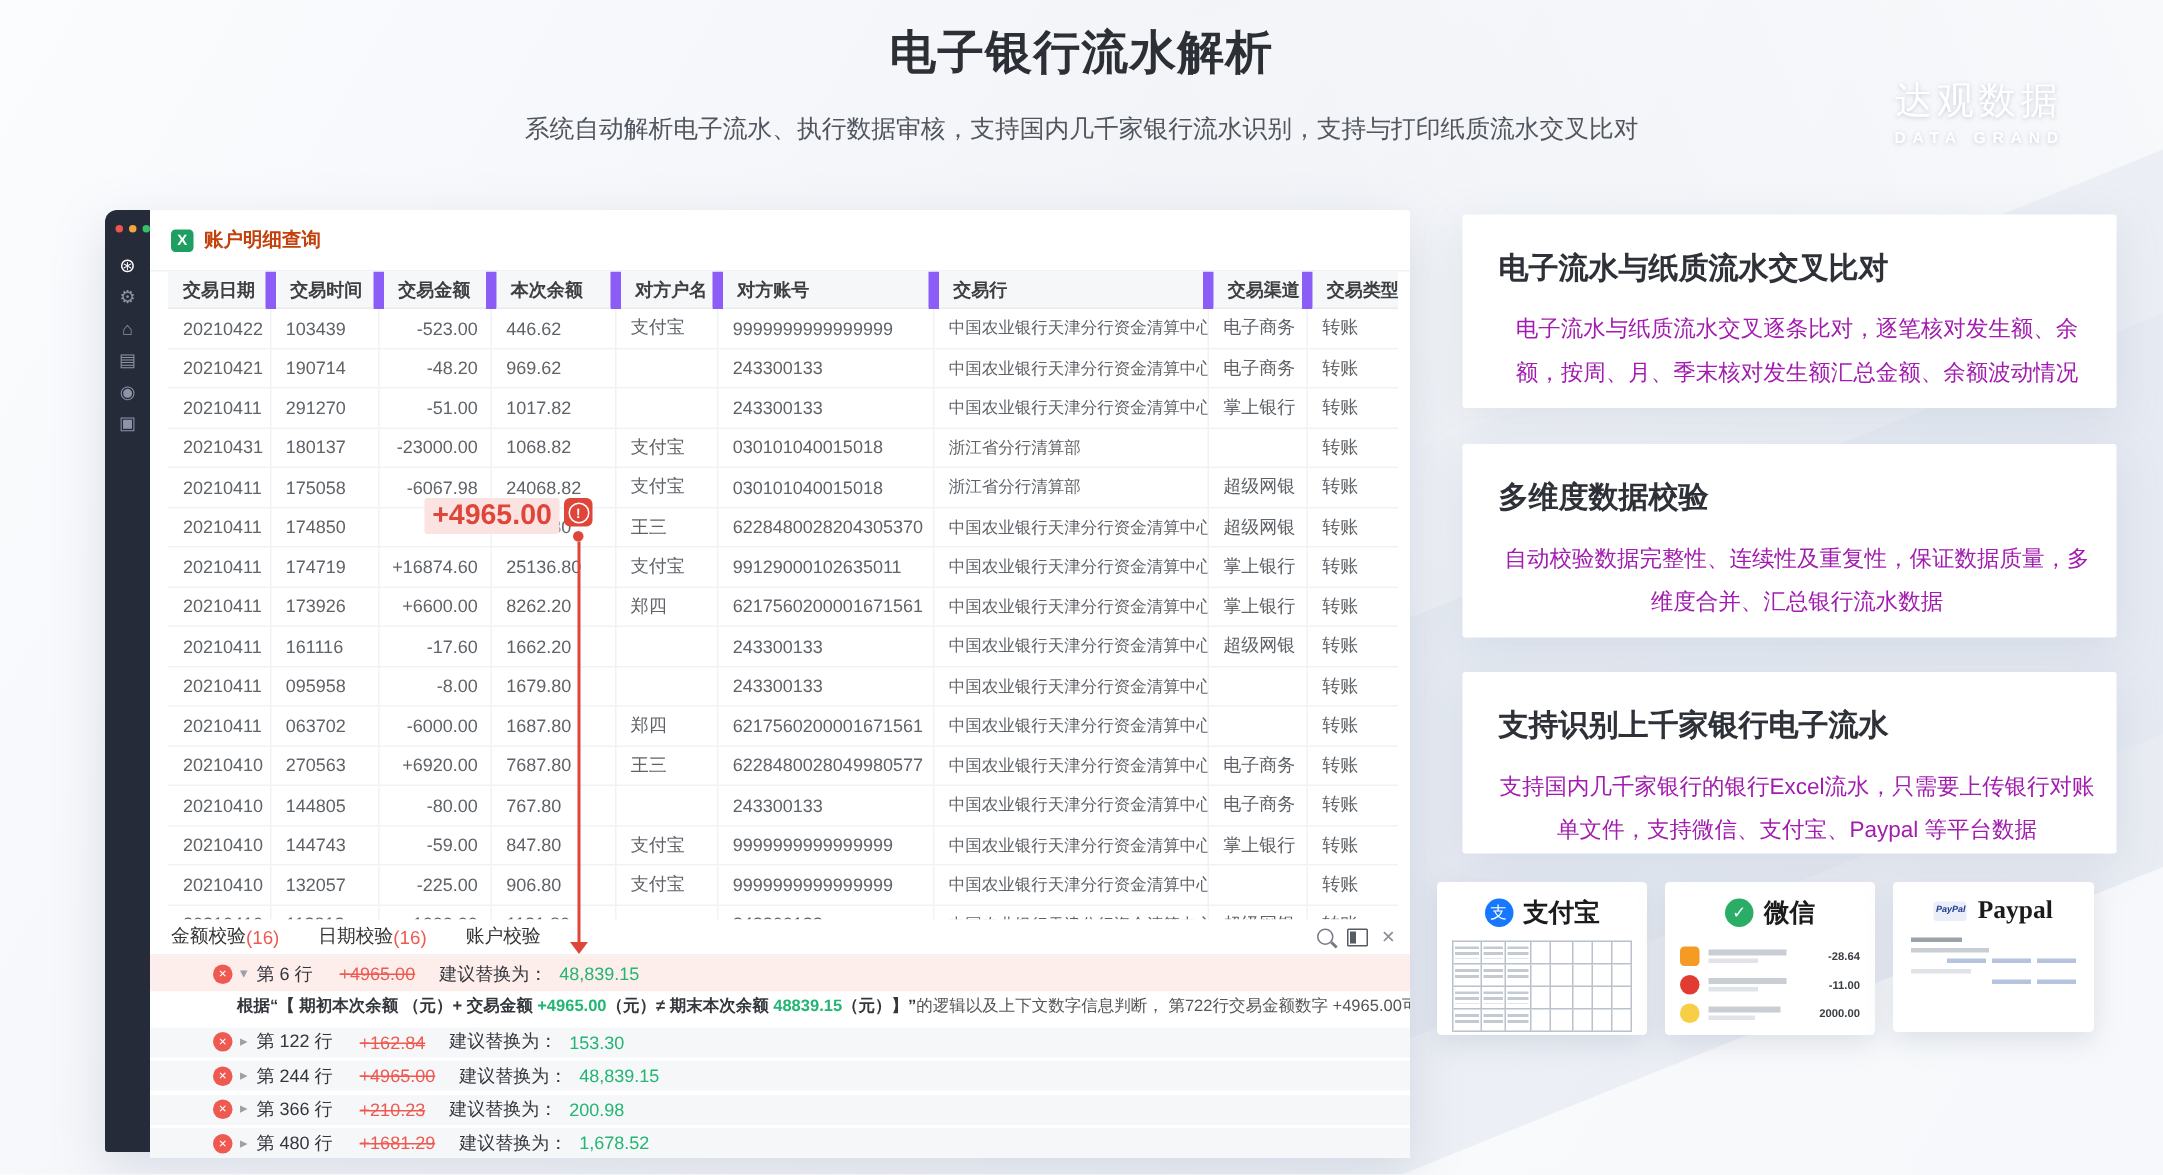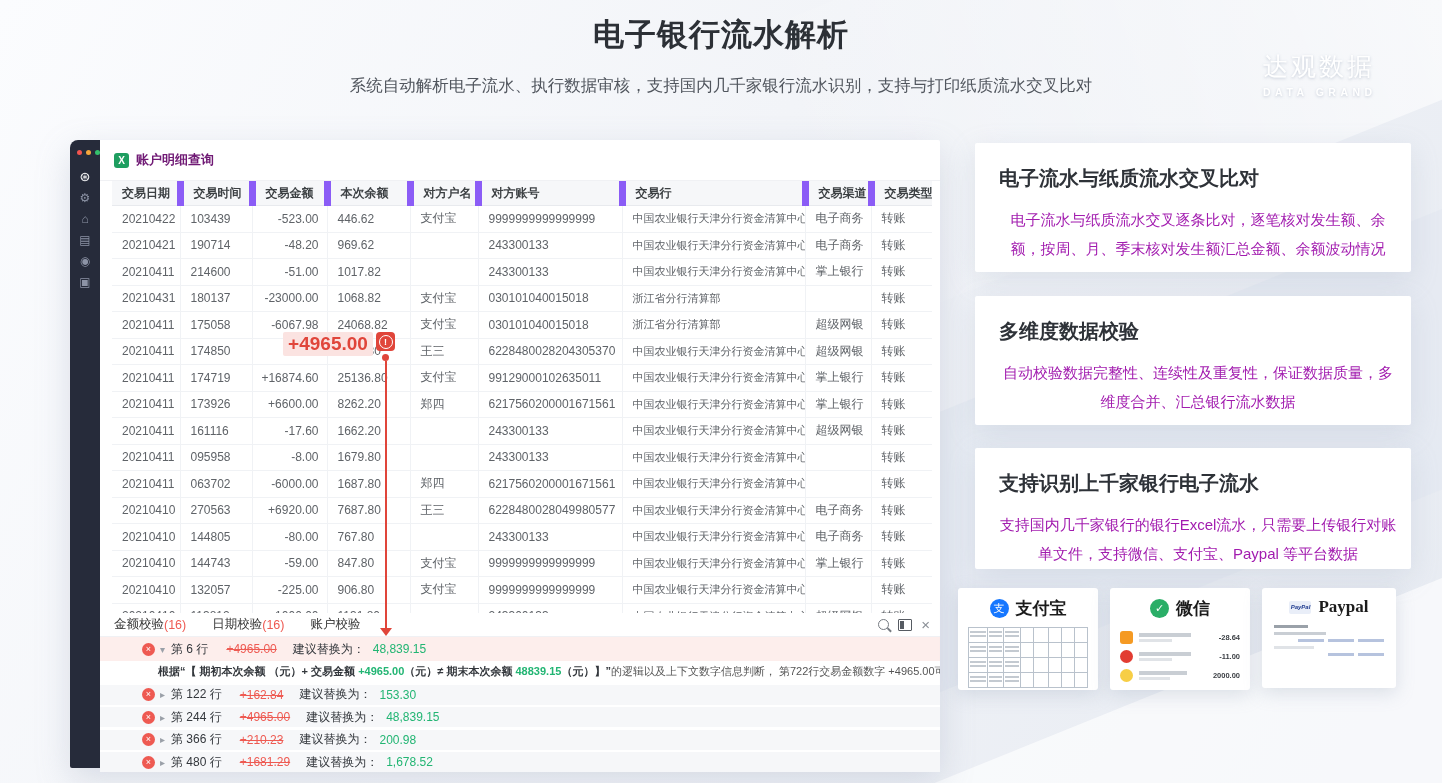--- a/index.html
+++ b/index.html
@@ -28,21 +28,21 @@
   .dot{width:5px;height:5px;border-radius:50%;}
   .dot.r{background:#f2544f;} .dot.y{background:#f5a73b;} .dot.g{background:#35c06c;}
   .rail-icons{position:absolute;left:0;top:31px;width:30px;display:flex;flex-direction:column;align-items:center;gap:9px;}
   .rail-icons span{font-size:12px;line-height:12px;color:#8d94a6;}
   .rail-icons span.bright{color:#fff;font-size:13px;}
 
   .win-content{position:absolute;left:30px;top:0;width:840px;height:628px;}
   .doc-header{height:40px;display:flex;align-items:center;padding-left:14px;border-bottom:1px solid #f0f1f4;}
   .excel-ic{width:15px;height:15px;background:#1e9e60;border-radius:3px;color:#fff;font-size:10px;font-weight:700;display:flex;align-items:center;justify-content:center;margin-right:7px;}
   .excel-ic::before{content:"X";}
-  .doc-title{font-size:13px;font-weight:700;color:#701a75;}
+  .doc-title{font-size:13px;font-weight:700;color:#c2410c;}
 
   
   .tbl-wrap{position:absolute;left:12px;top:41px;width:820px;height:432px;overflow:hidden;}
   table.tx{border-collapse:collapse;table-layout:fixed;width:820px;font-size:12px;}
   table.tx th{height:24px;background:#f6f7f9;color:#3c4043;font-weight:700;text-align:left;padding:0 0 0 10px;border-bottom:1px solid #e8eaee;border-right:7px solid #8b5cf6;white-space:nowrap;overflow:hidden;}
   table.tx td{height:25.5px;color:#5f6368;padding:0 0 0 10px;border-bottom:1px solid #f0f2f5;border-right:1px solid #f0f2f5;white-space:nowrap;overflow:hidden;}
   table.tx th:last-child,table.tx td:last-child{border-right:none;}
   table.tx td.c2{text-align:right;padding:0 8px 0 0;}
   table.tx th.c2{text-align:center;padding:0;}
   table.tx td.c6{font-size:11px;margin-top:44px;}
@@ -208,21 +208,21 @@
     <td class="c2">-48.20</td>
     <td class="c3">969.62</td>
     <td class="c4"></td>
     <td class="c5">243300133</td>
     <td class="c6">中国农业银行天津分行资金清算中心</td>
     <td class="c7">电子商务</td>
     <td class="c8">转账</td>
   </tr>
             <tr>
     <td class="c0">20210411</td>
-    <td class="c1">214600</td>
+    <td class="c1">291270</td>
     <td class="c2">-51.00</td>
     <td class="c3">1017.82</td>
     <td class="c4"></td>
     <td class="c5">243300133</td>
     <td class="c6">中国农业银行天津分行资金清算中心</td>
     <td class="c7">掌上银行</td>
     <td class="c8">转账</td>
   </tr>
             <tr>
     <td class="c0">20210431</td>

